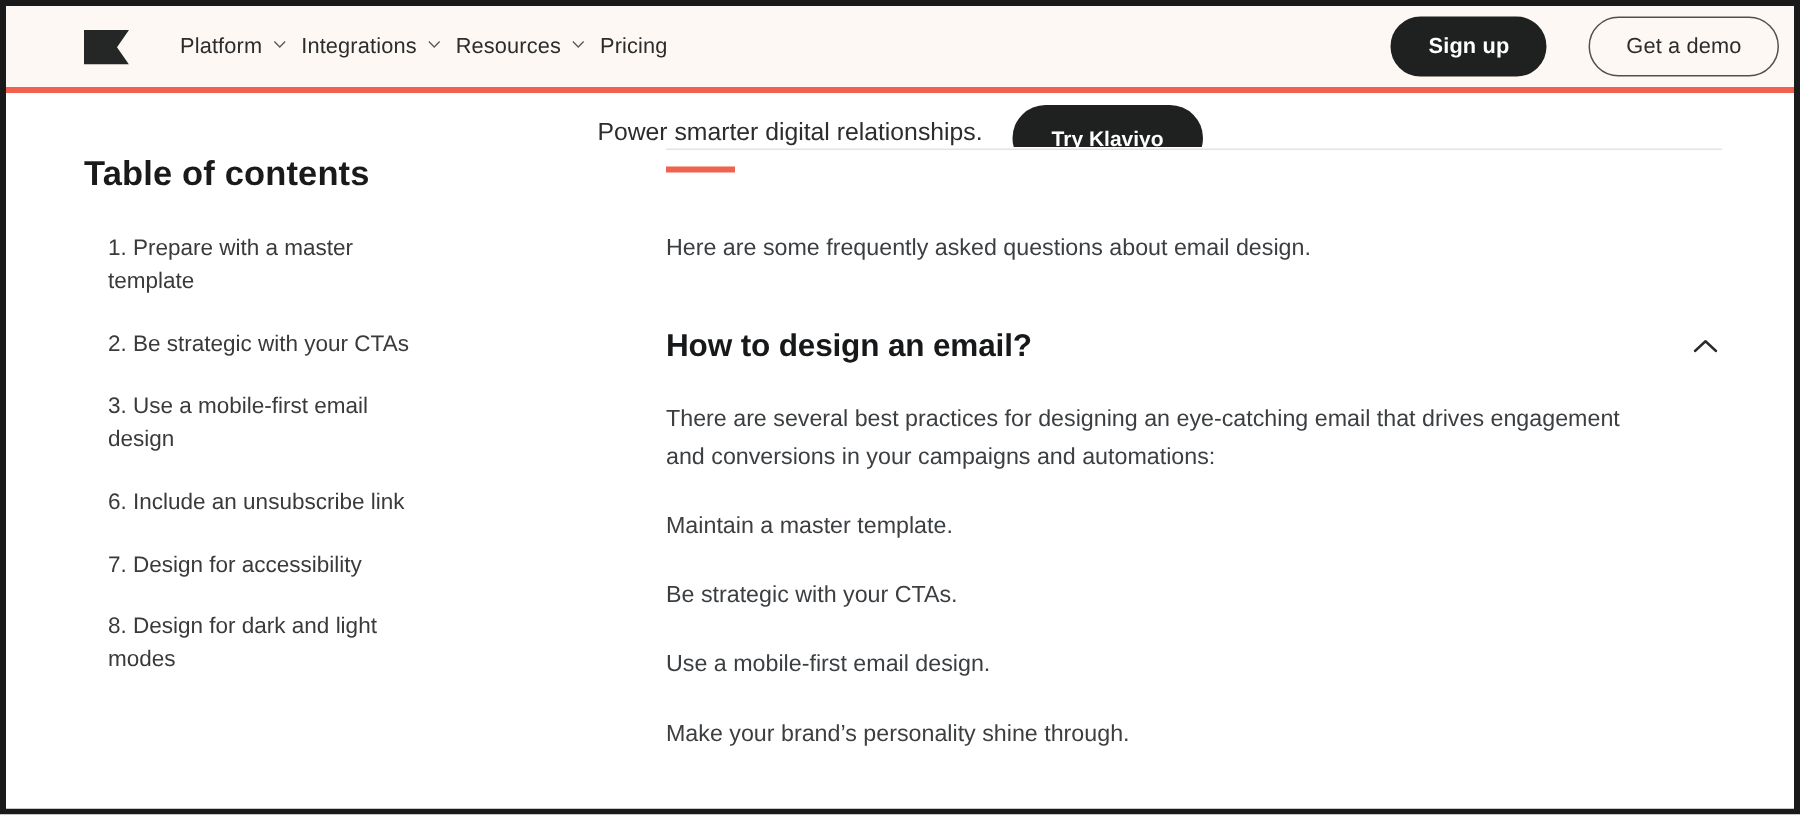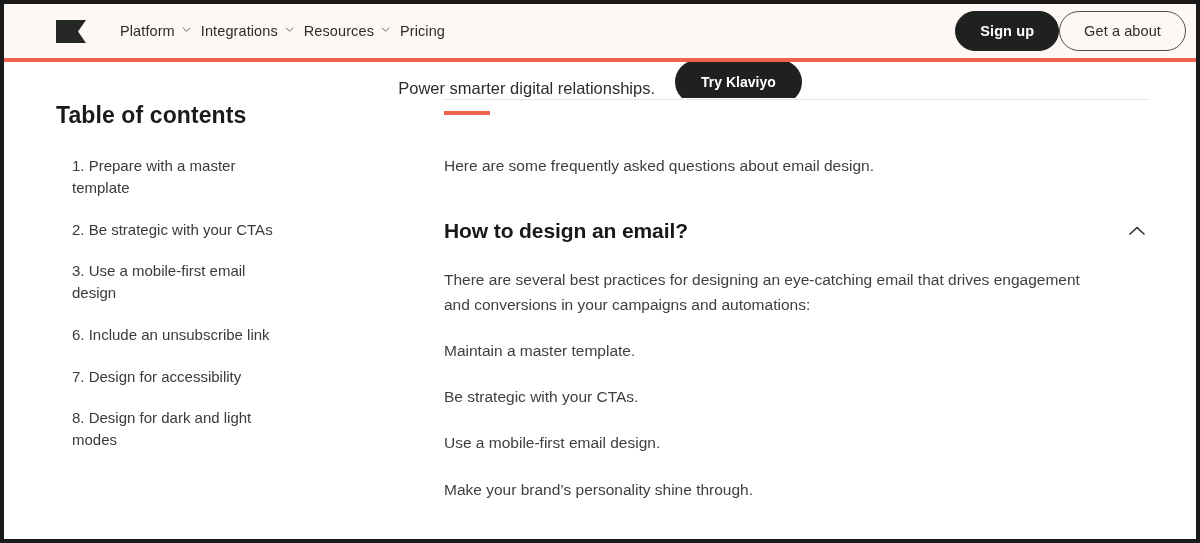--- a/index.html
+++ b/index.html
@@ -63,21 +63,21 @@
     width: 9px;
     height: 9px;
     position: relative;
     top: -2px;
   }
   .chev-down svg { display: block; }
 
   #header-actions {
     display: flex;
     align-items: center;
-    gap: 0;
+    gap: 28px;
     flex: 0 0 auto;
     margin-right: 6px;
   }
 
   .btn {
     border-radius: 40px;
     font-size: 14.5px;
     white-space: nowrap;
     cursor: pointer;
     text-align: center;
@@ -124,21 +124,21 @@
   #promo-cta {
     background: #1f2120;
     color: #ffffff;
     font-size: 14px;
     font-weight: bold;
     border-radius: 40px;
     padding: 14px 26px;
     white-space: nowrap;
     cursor: pointer;
     position: relative;
-    top: 6px;
+    top: 16px;
   }
 
   
   #content {
     display: flex;
     height: 481px;
     background: #ffffff;
   }
 
   
@@ -284,21 +284,21 @@
       </div>
 
       <div class="nav-item">
         <span>Pricing</span>
       </div>
 
     </nav>
 
     <div id="header-actions">
       <div class="btn btn-dark">Sign up</div>
-      <div class="btn btn-outline">Get a about</div>
+      <div class="btn btn-outline">Get a demo</div>
     </div>
 
   </header>
 
   <div id="promo-banner">
     <span id="promo-text">Power smarter digital relationships.</span>
     <span id="promo-cta">Try Klaviyo</span>
   </div>
 
   <div id="content">

